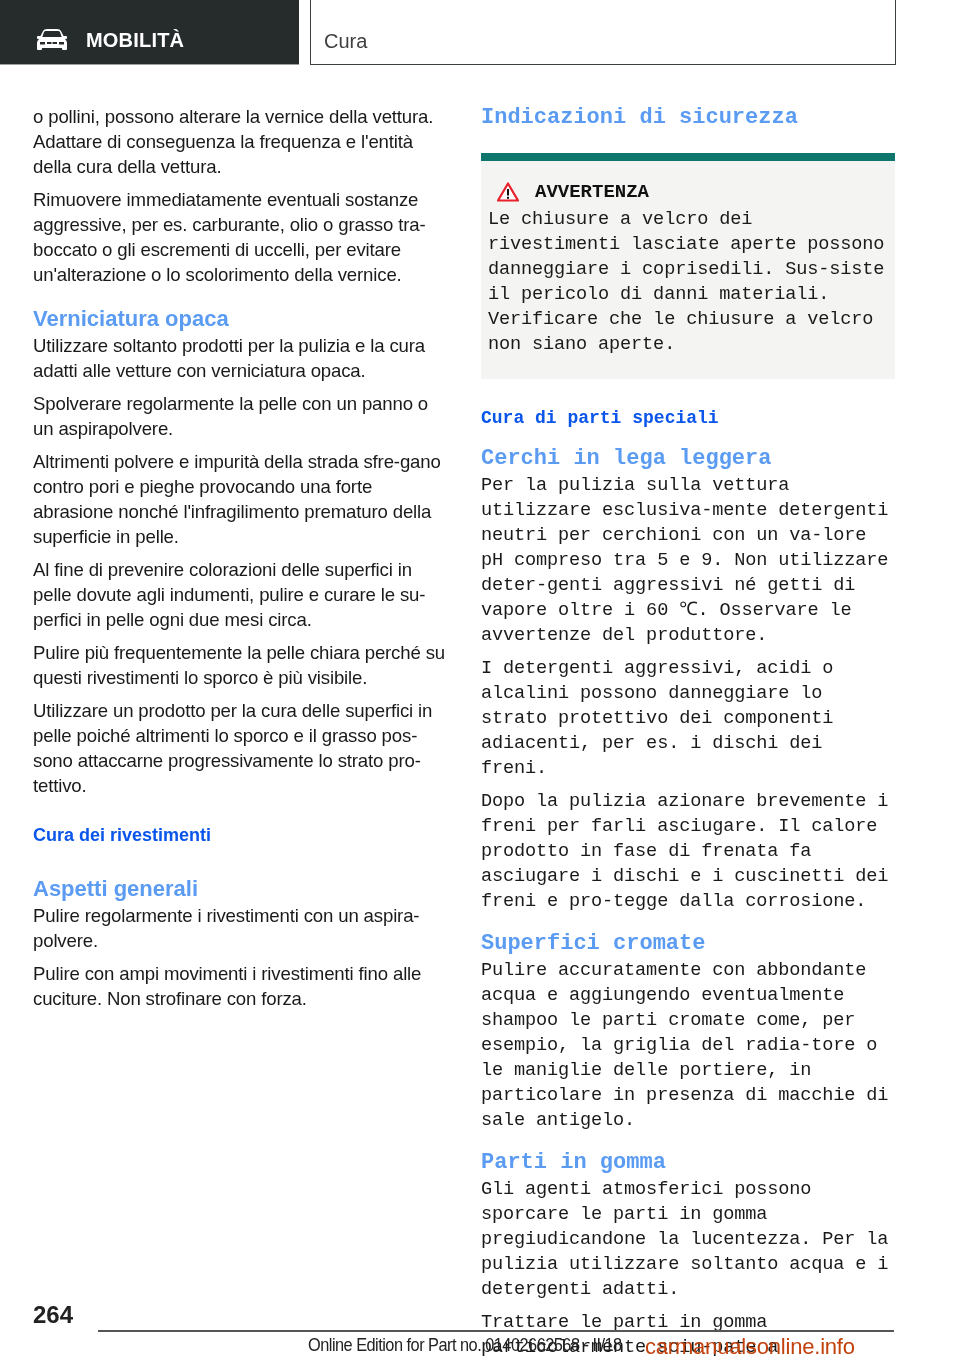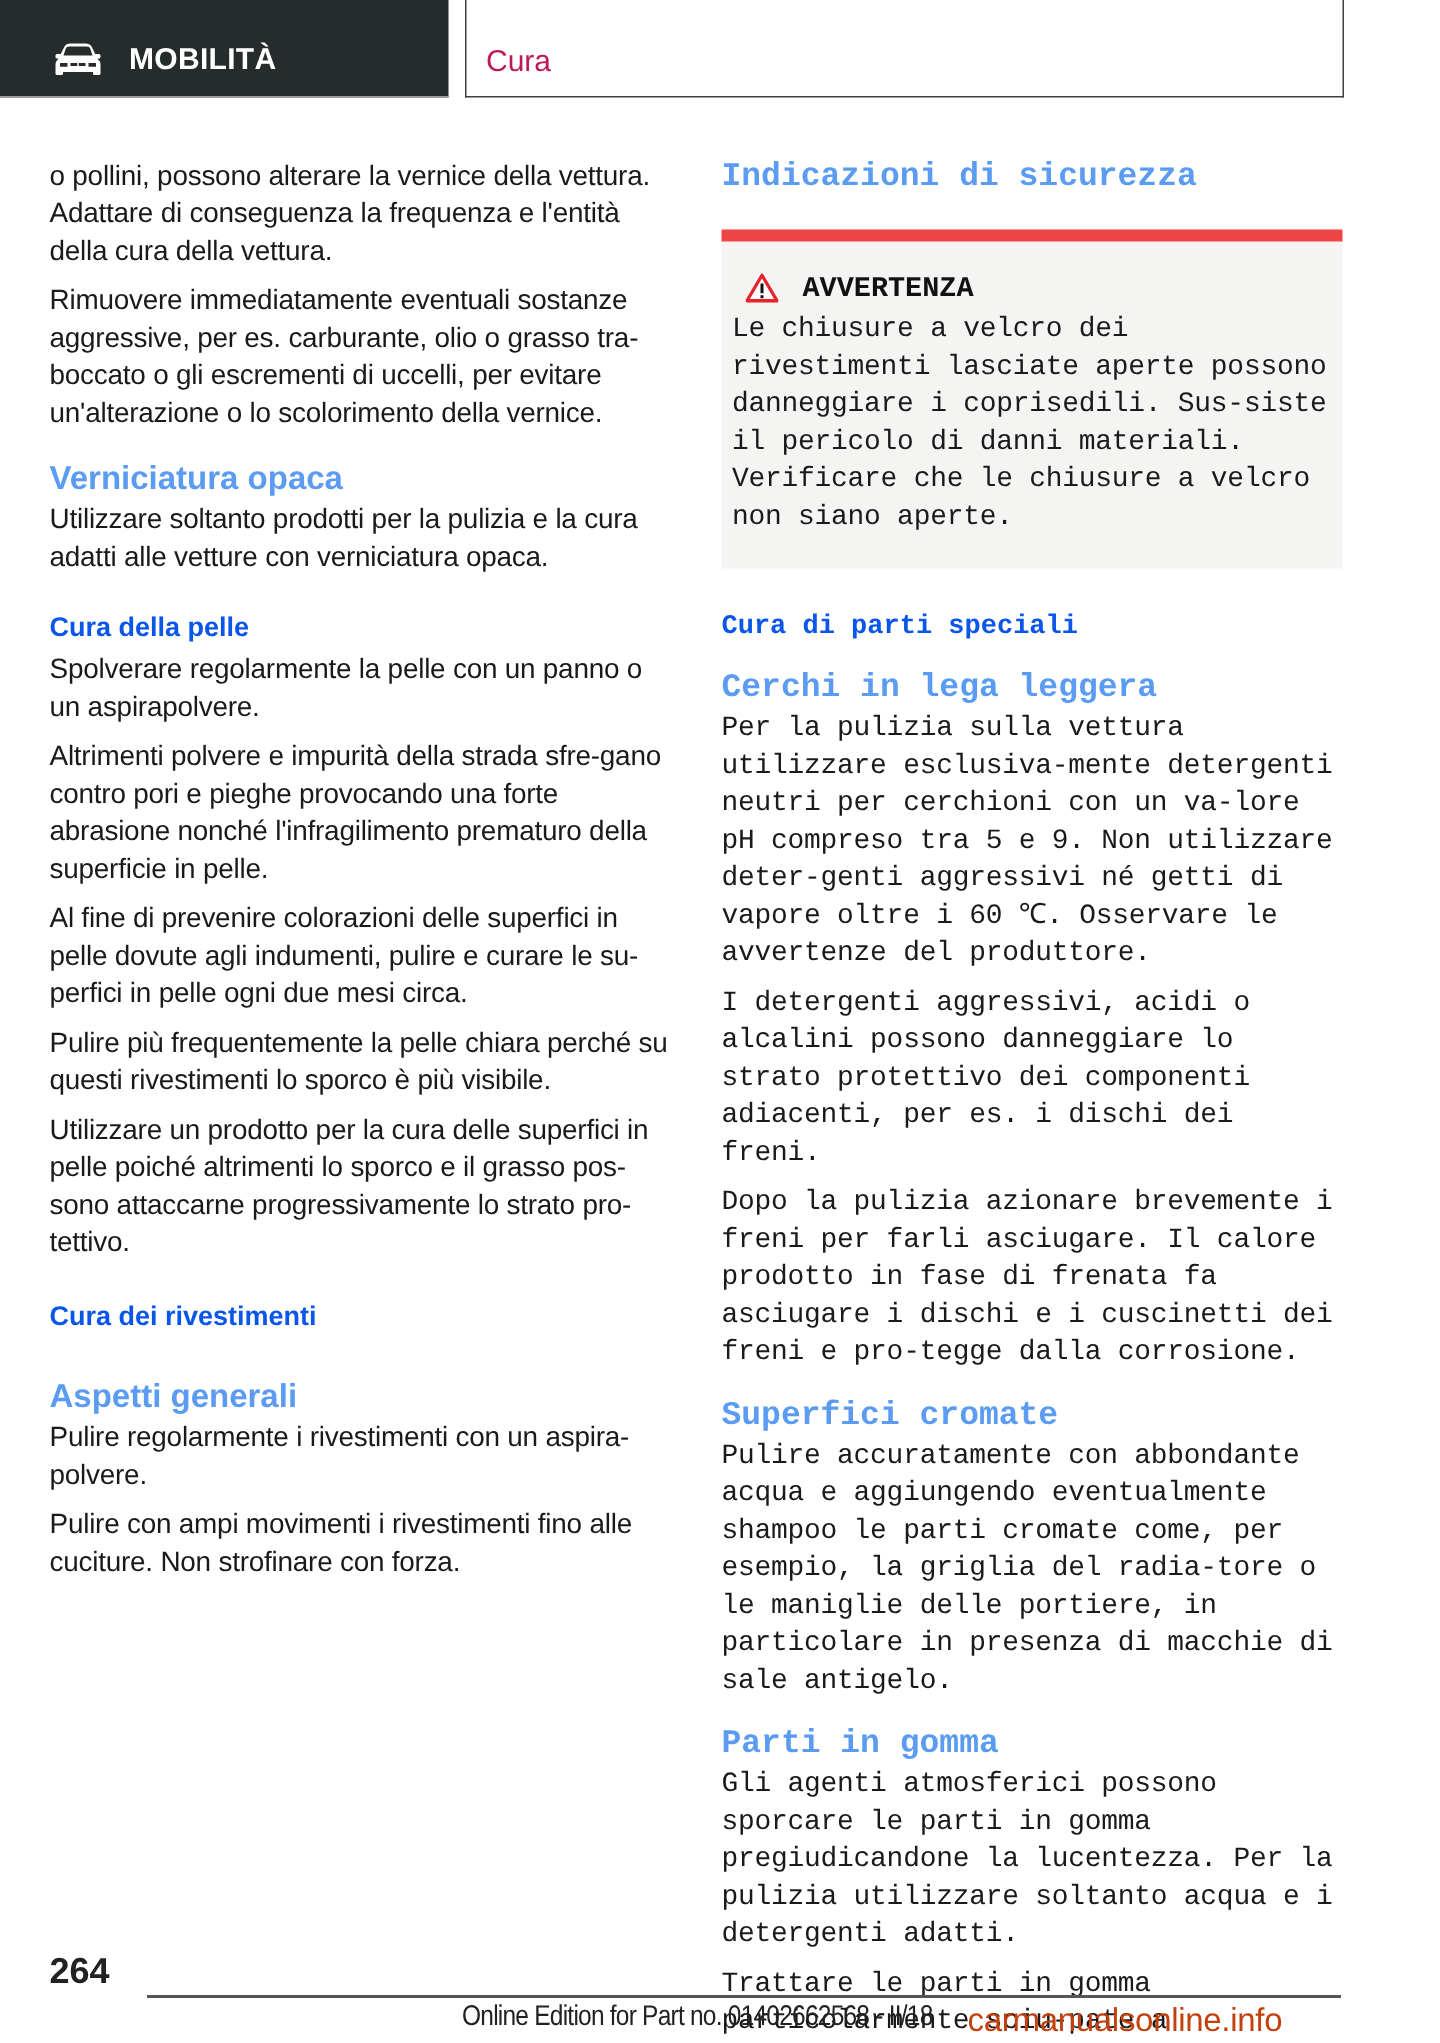--- a/index.html
+++ b/index.html
@@ -12,34 +12,34 @@
       background: #262b2c; display: flex; align-items: center; padding-left: 36px;
       border-bottom: 1px solid #9aa0a0;
     }
     .car-icon { width: 32px; height: 24px; margin-right: 18px; margin-top: 16px; }
     .hdr-dark .section { color: #ffffff; font-weight: bold; font-size: 20px; letter-spacing: 0.2px; margin-top: 16px; }
     .hdr-light {
       position: absolute; left: 310px; top: -2px; width: 586px; height: 67px;
       border: 1.5px solid #3a3f40; border-top: none; background: #fff;
       display: flex; align-items: center; padding-left: 13px;
     }
-    .hdr-light .chapter { font-size: 20px; color: #be185d; margin-top: 20px; }
+    .hdr-light .chapter { font-size: 20px; color: #404040; margin-top: 20px; }
 
     
     .col { position: absolute; top: 104px; width: 416px; }
     .col-left { left: 33px; }
     .col-right { left: 481px; font-family: Liberation Mono, monospace; }
 
     p.body { font-size: 18.6px; line-height: 25px; color: #1a1a1a; margin-bottom: 8px; letter-spacing: -0.15px; }
     h2.h-main { font-size: 18px; font-weight: bold; color: #0a55ea; line-height: 30px; }
     h3.h-sub { font-size: 22px; font-weight: bold; color: #5b9cf2; line-height: 28px; }
 
     
     .warn {
-      width: 414px; background: #f4f4f3; border-top: 8px solid #ef4444;
+      width: 414px; background: #f4f4f3; border-top: 8px solid #0f766e;
       padding: 20px 8px 22px 7px; margin-top: 21px;
     }
     .warn-head { display: flex; align-items: center; margin-bottom: 4px; }
     .warn-icon { width: 22px; height: 20px; margin-left: 9px; margin-right: 16px; }
     .warn-title { font-weight: bold; font-size: 19px; color: #111; }
     .warn p.body { margin-bottom: 0; }
 
     
     .page-num { position: absolute; left: 33px; top: 1301px; font-size: 24px; font-weight: bold; color: #222; font-family: "Liberation Sans Narrow", "Liberation Sans", sans-serif; }
     .footer-line { position: absolute; left: 98px; top: 1330px; width: 796px; height: 2px; background: #555; }
@@ -61,21 +61,20 @@
 </div>
 <div class="hdr-light">
   <span class="chapter">Cura</span>
 </div>
 
 <div class="col col-left">
   <p class="body">o pollini, possono alterare la vernice della vettura. Adattare di conseguenza la frequenza e l'entità della cura della vettura.</p>
   <p class="body">Rimuovere immediatamente eventuali sostanze aggressive, per es. carburante, olio o grasso tra-boccato o gli escrementi di uccelli, per evitare un'alterazione o lo scolorimento della vernice.</p>
   <h3 class="h-sub" style="margin-top:18px;">Verniciatura opaca</h3>
   <p class="body">Utilizzare soltanto prodotti per la pulizia e la cura adatti alle vetture con verniciatura opaca.</p>
-  <h2 class="h-main" style="margin-top:20px;">Cura della pelle</h2>
   <p class="body">Spolverare regolarmente la pelle con un panno o un aspirapolvere.</p>
   <p class="body">Altrimenti polvere e impurità della strada sfre-gano contro pori e pieghe provocando una forte abrasione nonché l'infragilimento prematuro della superficie in pelle.</p>
   <p class="body">Al fine di prevenire colorazioni delle superfici in pelle dovute agli indumenti, pulire e curare le su-perfici in pelle ogni due mesi circa.</p>
   <p class="body">Pulire più frequentemente la pelle chiara perché su questi rivestimenti lo sporco è più visibile.</p>
   <p class="body">Utilizzare un prodotto per la cura delle superfici in pelle poiché altrimenti lo sporco e il grasso pos-sono attaccarne progressivamente lo strato pro-tettivo.</p>
   <h2 class="h-main" style="margin-top:22px;">Cura dei rivestimenti</h2>
   <h3 class="h-sub" style="margin-top:25px;">Aspetti generali</h3>
   <p class="body">Pulire regolarmente i rivestimenti con un aspira-polvere.</p>
   <p class="body">Pulire con ampi movimenti i rivestimenti fino alle cuciture. Non strofinare con forza.</p>
 </div>

